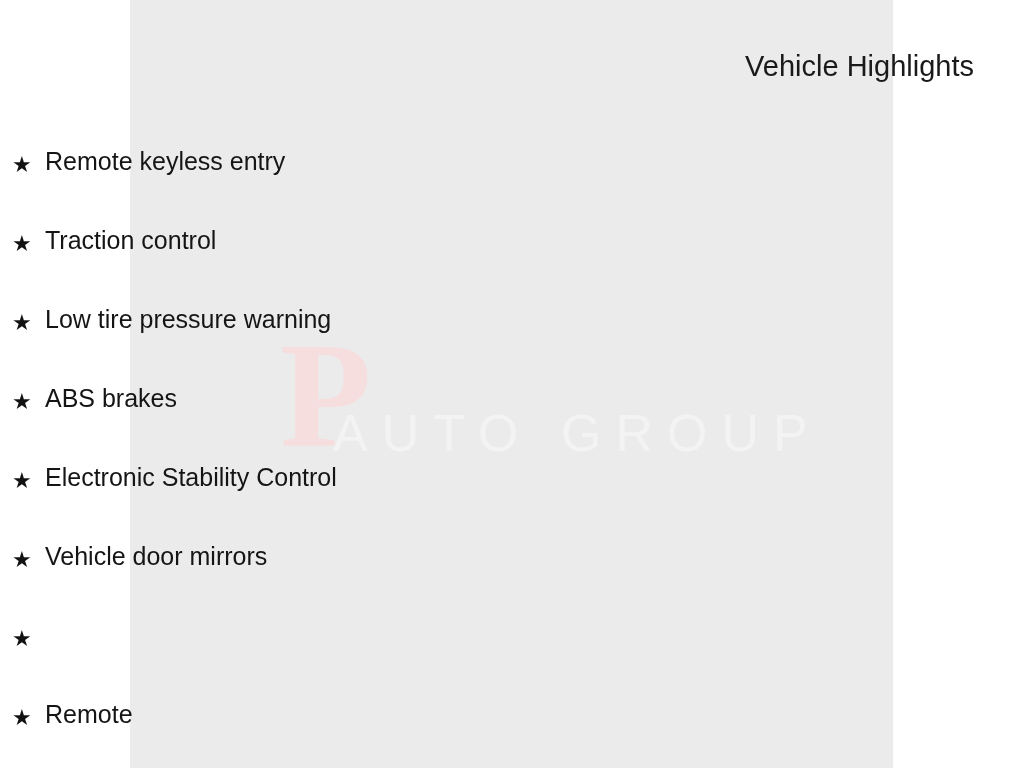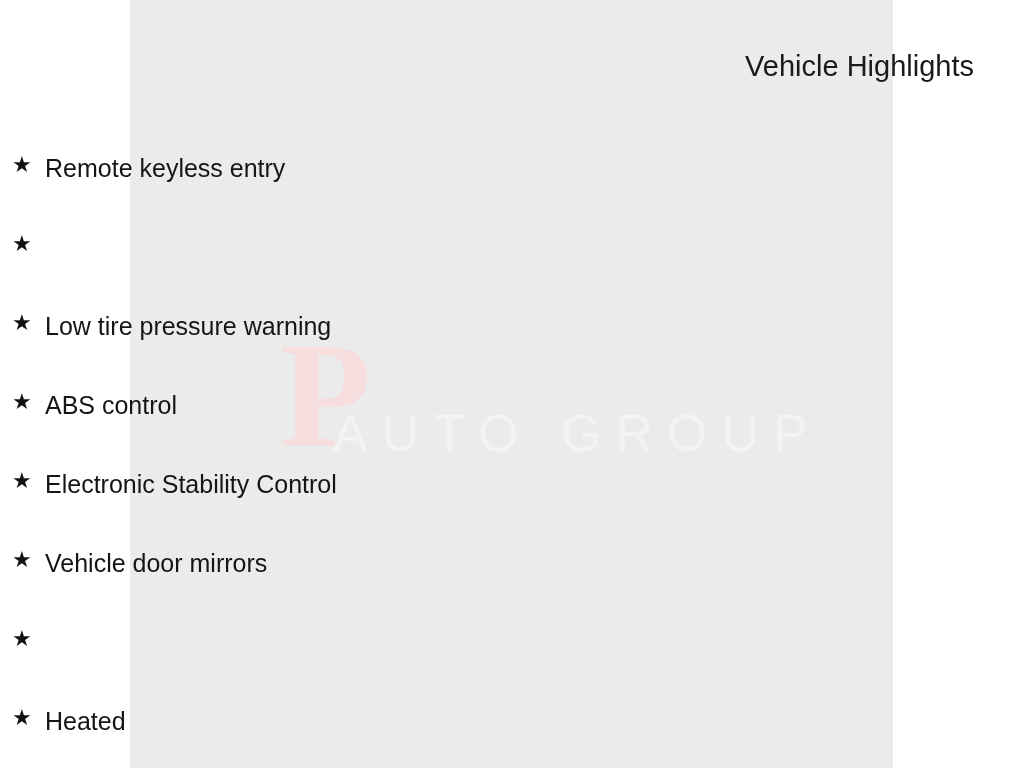--- a/index.html
+++ b/index.html
@@ -106,21 +106,20 @@
     top: 6px;
     font-size: 22px;
     line-height: 26px;
     color: #111111;
   }
   .feature-text {
     font-size: 25px;
     line-height: 30px;
     color: #151515;
     white-space: nowrap;
-    margin-top: 7px;
   }
 </style>
 </head>
 <body>
 
 <div class="page">
 
   <div class="panel-band"></div>
 
   <div class="watermark">
@@ -130,39 +129,40 @@
 
   <div class="section-title">Vehicle Highlights</div>
 
   <ul class="feature-list">
     <li class="feature-item">
       <span class="bullet-star">★</span>
       <span class="feature-text">Remote keyless entry</span>
     </li>
     <li class="feature-item">
       <span class="bullet-star">★</span>
+      <span class="feature-text">Traction control</span>
     </li>
     <li class="feature-item">
       <span class="bullet-star">★</span>
       <span class="feature-text">Low tire pressure warning</span>
     </li>
     <li class="feature-item">
       <span class="bullet-star">★</span>
-      <span class="feature-text">ABS control</span>
+      <span class="feature-text">ABS brakes</span>
     </li>
     <li class="feature-item">
       <span class="bullet-star">★</span>
       <span class="feature-text">Electronic Stability Control</span>
     </li>
     <li class="feature-item">
       <span class="bullet-star">★</span>
       <span class="feature-text">Vehicle door mirrors</span>
     </li>
     <li class="feature-item">
       <span class="bullet-star">★</span>
     </li>
     <li class="feature-item">
       <span class="bullet-star">★</span>
-      <span class="feature-text">Heated</span>
+      <span class="feature-text">Remote</span>
     </li>
   </ul>
 
 </div>
 
 </body></html>

